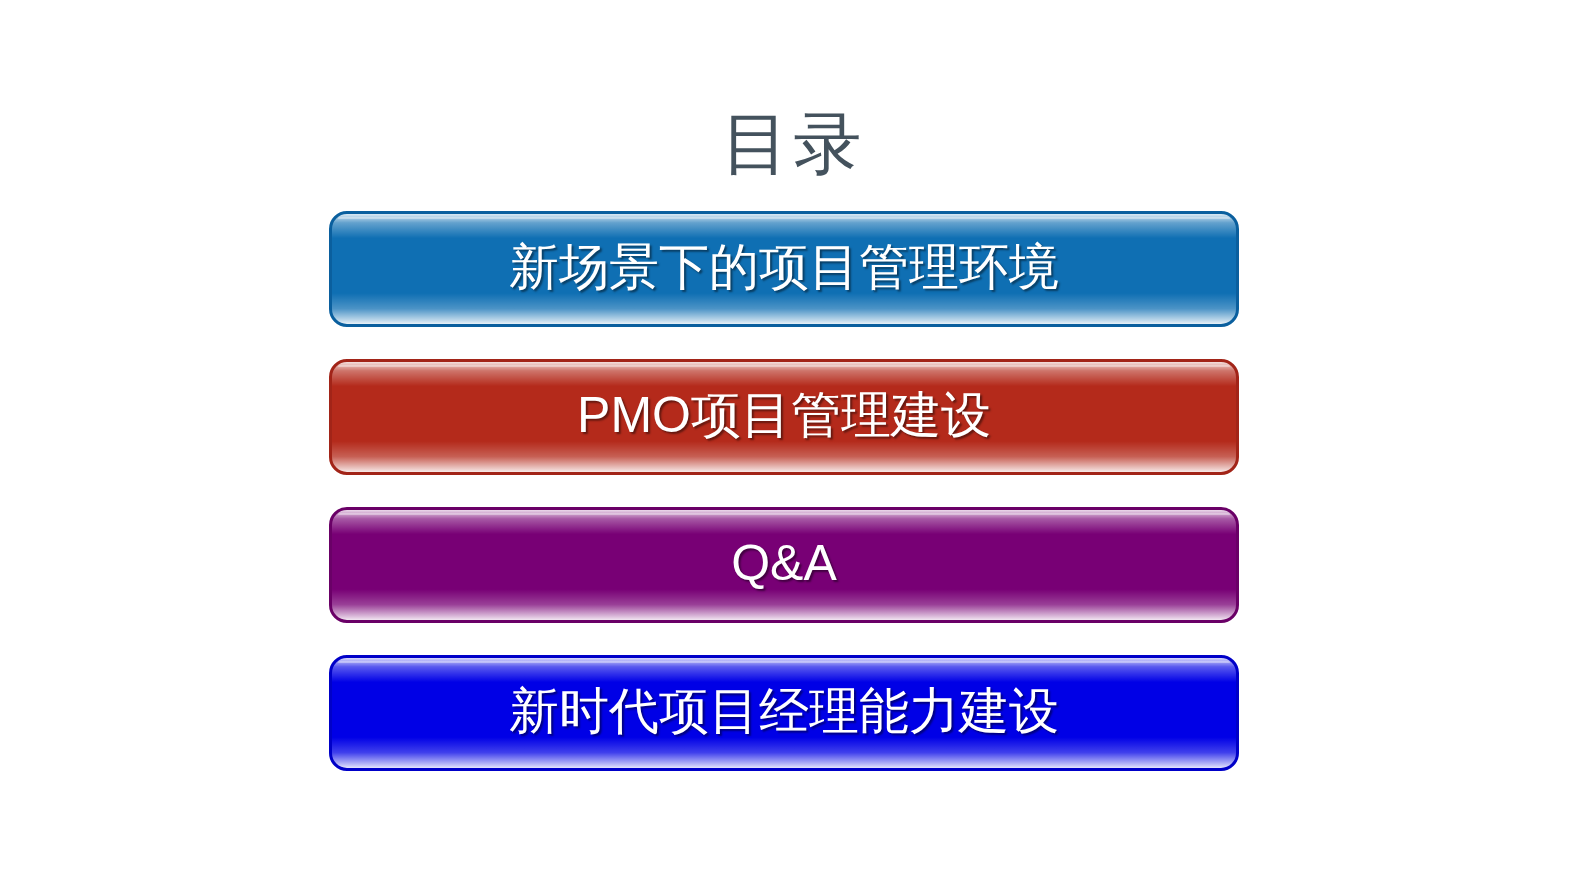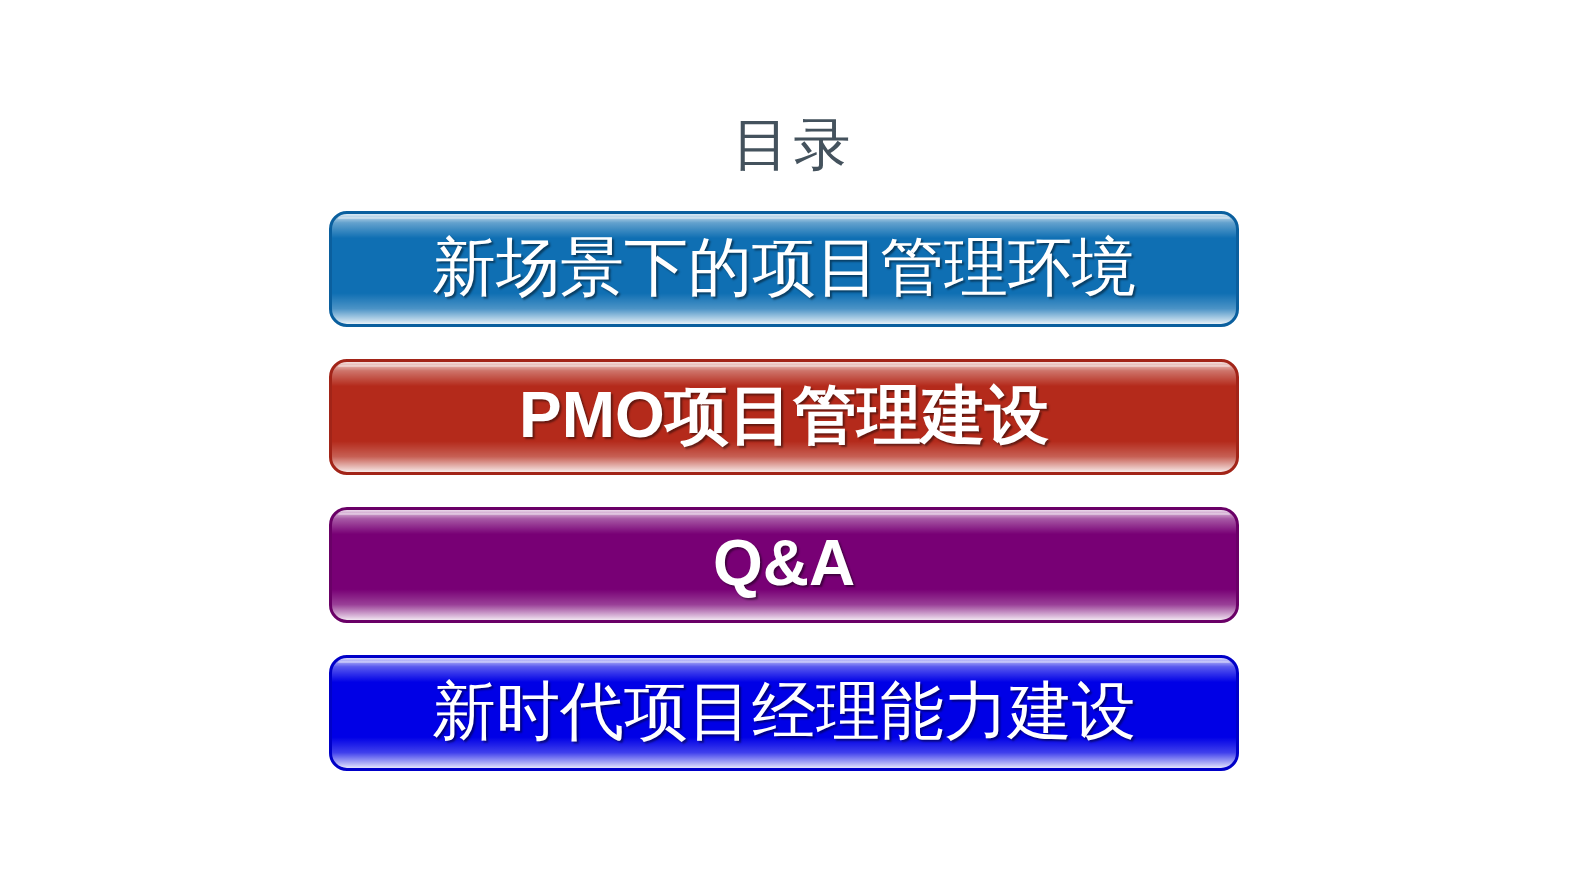--- a/index.html
+++ b/index.html
@@ -13,21 +13,21 @@
       position: relative;
       overflow: hidden;
       font-family: "DejaVu Sans", sans-serif;
     }
     .title {
       position: absolute;
       left: 0;
       width: 1587px;
       top: 104px;
       text-align: center;
-      font-size: 57px;
+      font-size: 68px;
       line-height: 80px;
       color: #44525d;
       font-family: "DejaVu Sans", sans-serif;
       letter-spacing: 4px;
     }
     .menu {
       position: absolute;
       left: 329px;
       top: 211px;
       width: 910px;
@@ -59,31 +59,31 @@
     .btn::before {
       content: "";
       position: absolute;
       left: 6px; right: 6px; top: 3px;
       height: 2px;
       border-radius: 14px 14px 0 0;
       background: rgba(255,255,255,0.35);
     }
     .btn-label {
       color: #ffffff;
-      font-size: 64px;
+      font-size: 50px;
       line-height: 60px;
       text-shadow: 2px 2px 2px rgba(0,0,0,0.45);
       font-family: "DejaVu Serif", serif;
       white-space: nowrap;
       position: relative;
       top: -2px;
     }
     .btn-label.bold-latin {
       font-family: "Liberation Sans", sans-serif;
-      font-weight: bold;
+      font-weight: normal;
     }
   </style>
 </head>
 <body>
 
 <div class="title">目录</div>
 
 <div class="menu">
   <div class="btn" style="--base:#0f6fb3; --edge:#0a5f9e;">
     <span class="btn-label">新场景下的项目管理环境</span>

